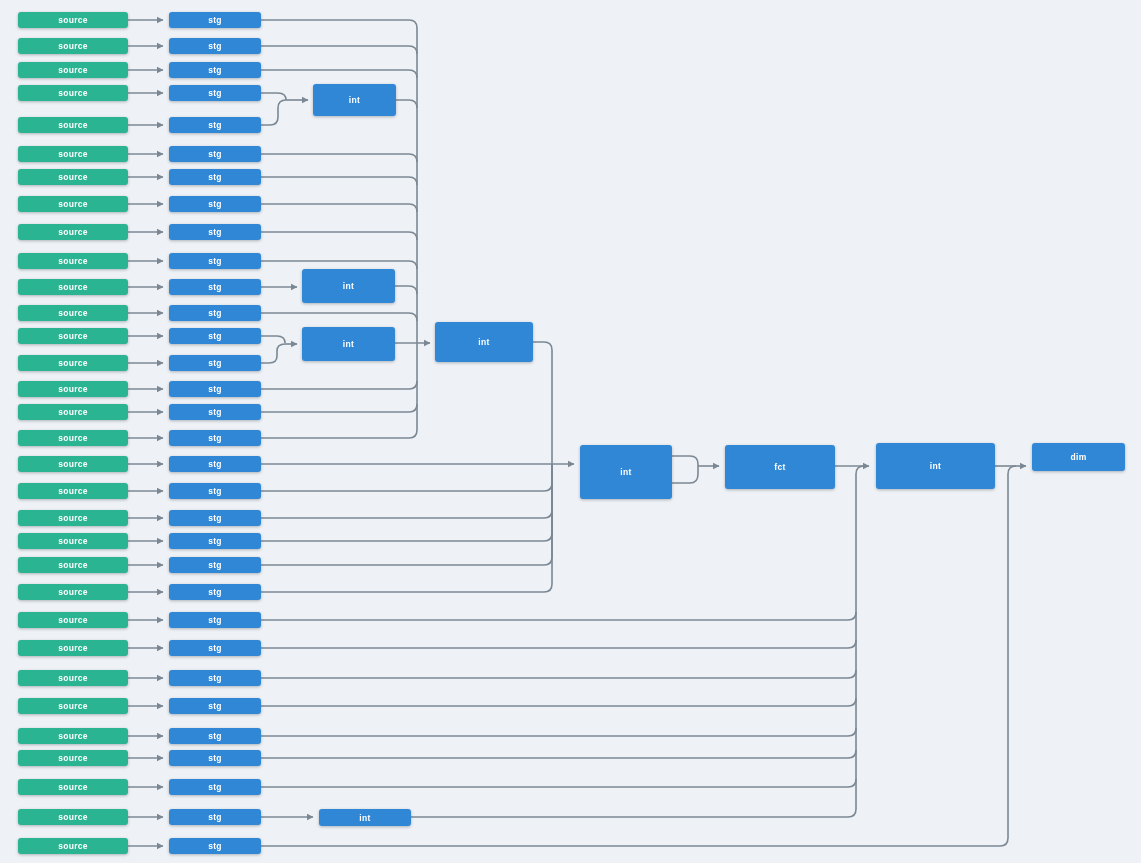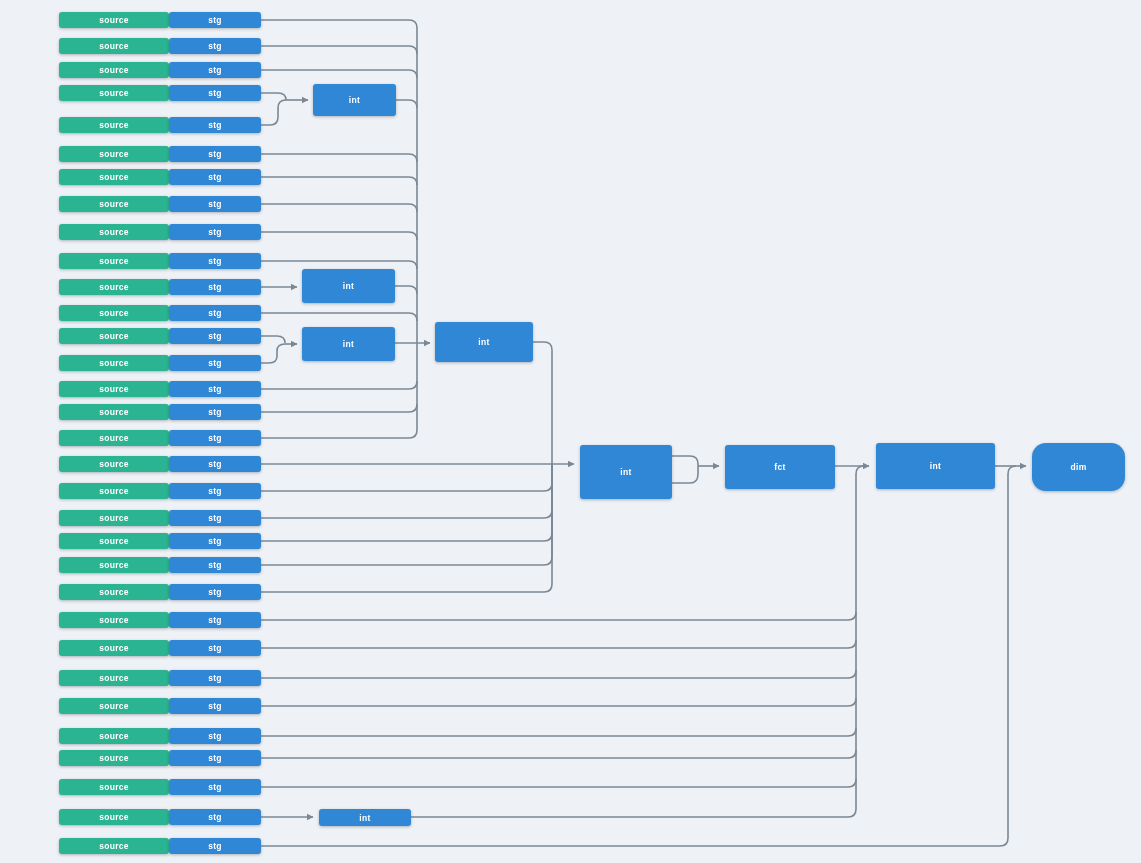--- a/index.html
+++ b/index.html
@@ -11,21 +11,21 @@
     overflow:hidden;font-family:"Liberation Sans",sans-serif;
   }
   svg.edge-layer{position:absolute;left:0;top:0;width:1141px;height:863px;}
   svg.edge-layer path.edge{fill:none;stroke:var(--edge);stroke-width:1.6;stroke-linejoin:round;stroke-linecap:butt;}
   .node{
     position:absolute;display:flex;align-items:center;justify-content:center;
     border-radius:3px;color:var(--txt);font-weight:bold;font-size:8.5px;
     letter-spacing:.3px;box-shadow:0 1px 3px rgba(24,39,54,.3);cursor:pointer;
     user-select:none;
   }
-  .node.source{background:var(--source);margin-left:41px;}
+  .node.source{background:var(--source);}
   .node.model{background:var(--model);}
 </style>
 </head>
 <body>
 
 <div class="canvas" style="width: 1141px; height: 863px;">
   <svg class="edge-layer" xmlns="http://www.w3.org/2000/svg" viewBox="0 0 1141 863">
     <defs>
       <marker id="arw" markerUnits="userSpaceOnUse" markerWidth="9" markerHeight="9" refX="6.5" refY="4.5" orient="auto">
         <path d="M0,1 L7,4.5 L0,8 Z" fill="#7b8894"></path>
@@ -316,20 +316,20 @@
       </div>
       <div class="node model" style="left: 580px; top: 445px; width: 92px; height: 54px;">
         <span>int</span>
       </div>
       <div class="node model" style="left: 725px; top: 445px; width: 110px; height: 44px;">
         <span>fct</span>
       </div>
       <div class="node model" style="left: 876px; top: 443px; width: 119px; height: 46px;">
         <span>int</span>
       </div>
-      <div class="node model" style="left: 1032px; top: 443px; width: 93px; height: 48px; border-radius: 14px;">
+      <div class="node model" style="left: 1032px; top: 443px; width: 93px; height: 28px;">
         <span>dim</span>
       </div>
       <div class="node model" style="left: 319px; top: 809px; width: 92px; height: 17px;">
         <span>int</span>
       </div>
     </div>
 </div>
 
 </body></html>

